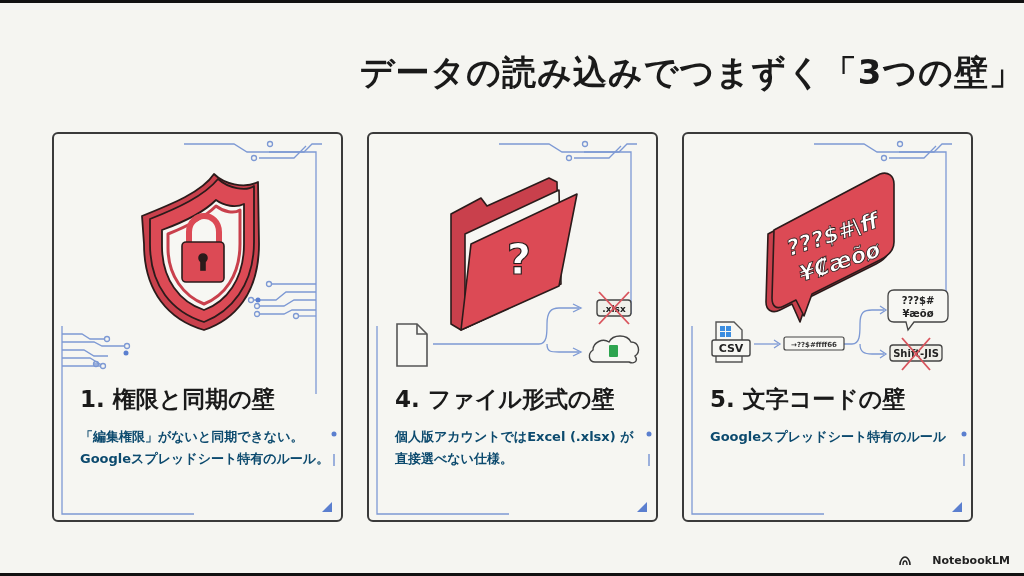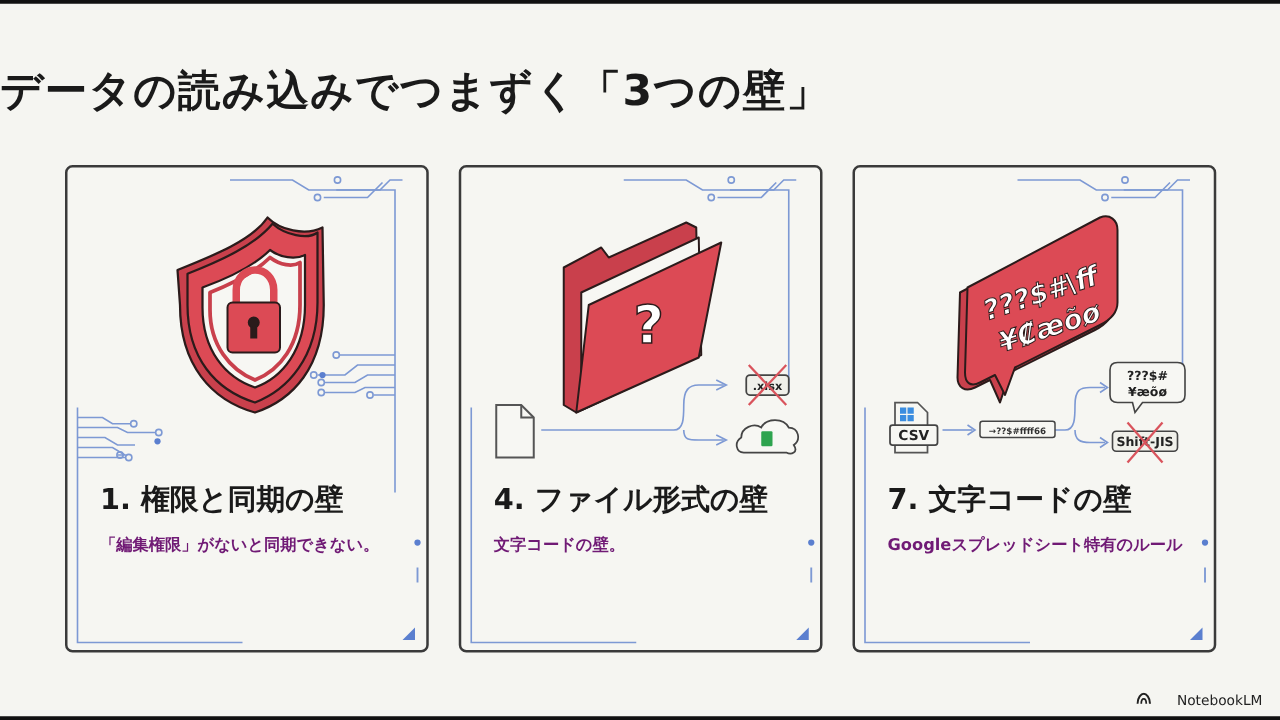--- a/index.html
+++ b/index.html
@@ -8,44 +8,44 @@
     background: #f5f5f1;
     font-family: "DejaVu Sans", "Liberation Sans", sans-serif;
     position: relative;
     color: #1c1c1c;
   }
   .topbar { position: absolute; left: 0; top: 0; width: 1024px; height: 3px; background: #111; }
   .bottombar { position: absolute; left: 0; bottom: 0; width: 1024px; height: 3px; background: #111; }
 
   .title {
     position: absolute; left: 0; top: 50px; width: 1024px;
-    text-align: left; font-size: 34px; font-weight: bold;
+    text-align: right; font-size: 34px; font-weight: bold;
     letter-spacing: 1px; color: #1a1a1a;
   }
 
   .card {
     position: absolute; top: 132px; width: 291px; height: 390px;
     border: 2px solid #3a3a3a; border-radius: 6px; background: #f6f6f2;
   }
   .card svg.art { position: absolute; left: 0; top: 0; }
 
   .card-heading {
     position: absolute; left: 26px; top: 250px;
     font-size: 23px; font-weight: bold; color: #1a1a1a; white-space: nowrap;
   }
   .card-body {
     position: absolute; left: 26px; top: 292px; width: 240px;
-    font-size: 13px; line-height: 22px; color: #701a75; font-weight: bold;
+    font-size: 13px; line-height: 22px; color: #0c4a6e; font-weight: bold;
   }
   .card-body span { display: block; white-space: nowrap; }
 
   .brand {
     position: absolute; right: 14px; bottom: 9px;
-    font-size: 11px; font-weight: normal; color: #222;
-    display: flex; gap: 21px;
+    font-size: 11px; font-weight: bold; color: #222;
+    display: flex; align-items: center; gap: 21px;
   }
 </style>
 </head>
 <body>
 
 <div class="topbar"></div>
 
 <h1 class="title">データの読み込みでつまずく「3つの壁」</h1>
 
 <div class="card" style="left:52px;">
@@ -92,20 +92,21 @@
     <g stroke="#2b1b1b" stroke-width="1.6">
       <path d="M135 110 V98 C135 88 143 82 150 82 C158 82 165 88 165 98 V110" fill="none" stroke="#dc4a55" stroke-width="6"></path>
       <rect x="128" y="108" width="42" height="40" rx="4" fill="#dc4a55"></rect>
       <circle cx="149" cy="124" r="4" fill="#2b1b1b"></circle>
       <rect x="147" y="126" width="4" height="10" fill="#2b1b1b"></rect>
     </g>
   </svg>
   <div class="card-heading">1. 権限と同期の壁</div>
   <div class="card-body">
     <span>「編集権限」がないと同期できない。</span>
+    <span>Googleスプレッドシート特有のルール。</span>
   </div>
 </div>
 
 <div class="card" style="left:367px;">
   <svg class="art" width="291" height="390" viewBox="0 0 291 390">
     <g fill="none" stroke="#7d99d4" stroke-width="1.3">
       <path d="M130 10 H180 L193 18 H262 V180"></path>
       <path d="M215 18 H250 L258 10 H268"></path>
       <circle cx="216" cy="10" r="2.5"></circle>
       <circle cx="200" cy="24" r="2.5"></circle>
@@ -139,21 +140,22 @@
       <line x1="260" y1="158" x2="230" y2="190" stroke="#d9535c" stroke-width="1.8"></line>
     </g>
 
     <g>
       <path d="M226 228 C220 228 218 220 224 216 C224 208 234 204 240 208 C244 200 258 200 262 208 C270 208 272 218 266 222 C270 228 264 230 260 228 Z" fill="#f7f7f3" stroke="#444" stroke-width="1.4"></path>
       <rect x="240" y="211" width="9" height="12" rx="1" fill="#2ea44f"></rect>
     </g>
   </svg>
   <div class="card-heading">4. ファイル形式の壁</div>
   <div class="card-body">
-    <span>文字コードの壁。</span>
+    <span>個人版アカウントではExcel (.xlsx) が</span>
+    <span>直接選べない仕様。</span>
   </div>
 </div>
 
 <div class="card" style="left:682px;">
   <svg class="art" width="291" height="390" viewBox="0 0 291 390">
     <g fill="none" stroke="#7d99d4" stroke-width="1.3">
       <path d="M130 10 H180 L193 18 H262 V180"></path>
       <path d="M215 18 H250 L258 10 H268"></path>
       <circle cx="216" cy="10" r="2.5"></circle>
       <circle cx="200" cy="24" r="2.5"></circle>
@@ -198,21 +200,21 @@
       <text x="234" y="183" font-size="10" font-weight="bold" text-anchor="middle" fill="#222">¥æõø</text>
     </g>
 
     <g>
       <rect x="206" y="211" width="52" height="16" rx="3" fill="#f0f0ea" stroke="#444" stroke-width="1.3"></rect>
       <text x="232" y="223" font-size="10" font-weight="bold" text-anchor="middle" fill="#222">Shift-JIS</text>
       <line x1="218" y1="204" x2="246" y2="236" stroke="#d9535c" stroke-width="1.8"></line>
       <line x1="246" y1="204" x2="218" y2="236" stroke="#d9535c" stroke-width="1.8"></line>
     </g>
   </svg>
-  <div class="card-heading">7. 文字コードの壁</div>
+  <div class="card-heading">5. 文字コードの壁</div>
   <div class="card-body">
     <span>Googleスプレッドシート特有のルール</span>
   </div>
 </div>
 
 <div class="brand">
   <svg width="12" height="10" viewBox="0 0 12 10">
     <path d="M1 9 C1 4 4 1 6 1 C8 1 11 4 11 9" fill="none" stroke="#222" stroke-width="1.6"></path>
     <path d="M4 9 C4 6 5 5 6 5 C7 5 8 6 8 9" fill="none" stroke="#222" stroke-width="1.4"></path>
   </svg>

